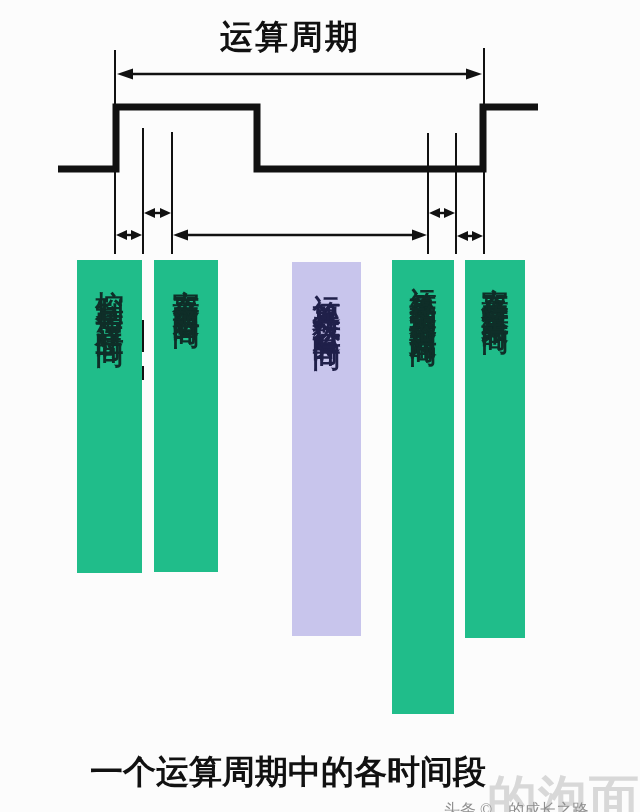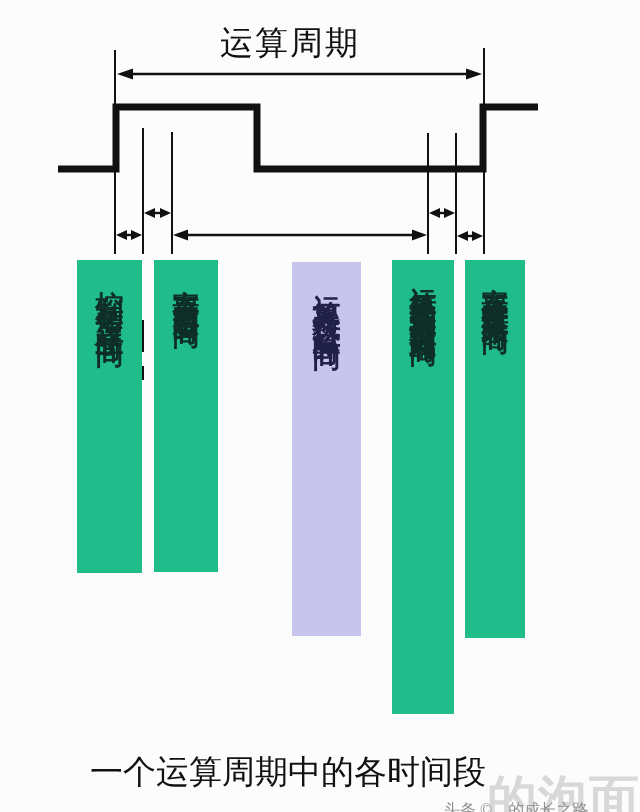--- a/index.html
+++ b/index.html
@@ -2,39 +2,39 @@
 <html><head>
 <meta charset="utf-8">
 <style>
   html,body{margin:0;padding:0;background:#fcfcfc;}
   .canvas{
     position:relative;width:640px;height:812px;overflow:hidden;
     background:#fcfcfc;
     font-family:"Liberation Serif","DejaVu Serif",serif;
   }
   .title{
-    position:absolute;left:110px;top:21px;width:360px;
-    text-align:center;font-size:33px;font-weight:normal;color:#111;
+    position:absolute;left:110px;top:15px;width:360px;
+    text-align:center;font-size:33px;font-weight:bold;color:#111;
     letter-spacing:2px;white-space:nowrap;
   }
   .bar{
     position:absolute;
     writing-mode:vertical-rl;text-orientation:upright;
     color:#0f2e28;font-weight:bold;
     z-index:1;white-space:nowrap;
   }
   .bar.purple-text{color:#20204a;}
   .bar1{left:77px;top:260px;width:65px;height:305px;font-size:28px;letter-spacing:7px;padding-top:8px;line-height:65px;}
   .bar2{left:154px;top:260px;width:64px;height:304px;font-size:27px;letter-spacing:4px;padding-top:8px;line-height:64px;}
   .bar3{left:292px;top:262px;width:69px;height:364px;font-size:28px;letter-spacing:6px;padding-top:10px;line-height:69px;}
   .bar4{left:392px;top:260px;width:62px;height:448px;font-size:27px;letter-spacing:4px;padding-top:6px;line-height:62px;}
   .bar5{left:465px;top:260px;width:60px;height:372px;font-size:27px;letter-spacing:4px;padding-top:6px;line-height:60px;}
   .overlay{position:absolute;left:0;top:0;z-index:5;pointer-events:none;}
   .caption{
-    position:absolute;left:90px;top:750px;font-size:33px;font-weight:normal;
+    position:absolute;left:90px;top:750px;font-size:33px;font-weight:bold;
     color:#111;letter-spacing:0px;white-space:nowrap;z-index:3;
   }
   .wm-large{
     position:absolute;left:487px;top:766px;font-size:50px;font-weight:bold;
     color:#c9c9c9;opacity:0.7;white-space:nowrap;z-index:6;letter-spacing:1px;
   }
   .wm-small{
     position:absolute;left:444px;top:800px;font-size:16px;color:#8f8f8f;
     white-space:nowrap;z-index:6;
   }

